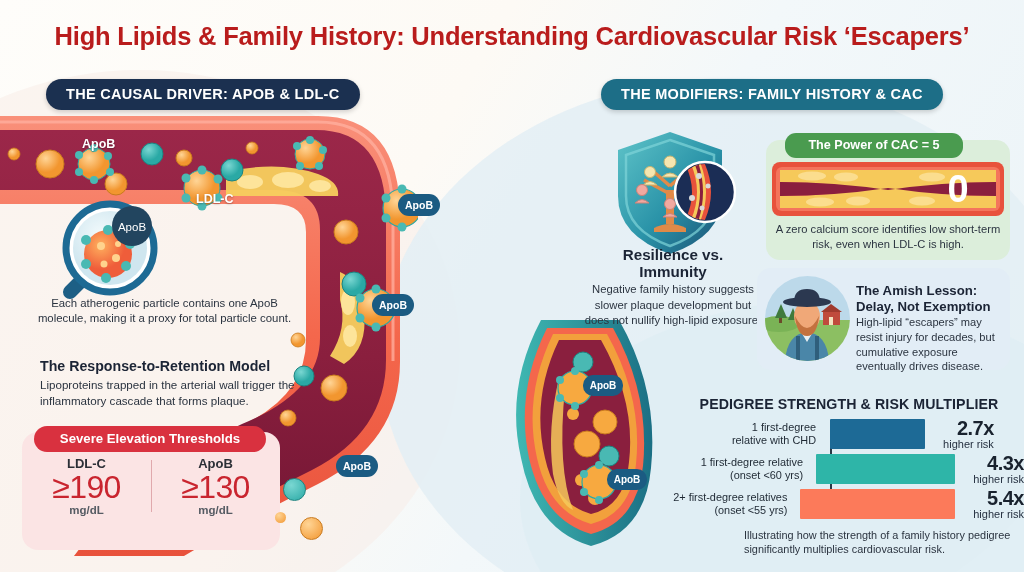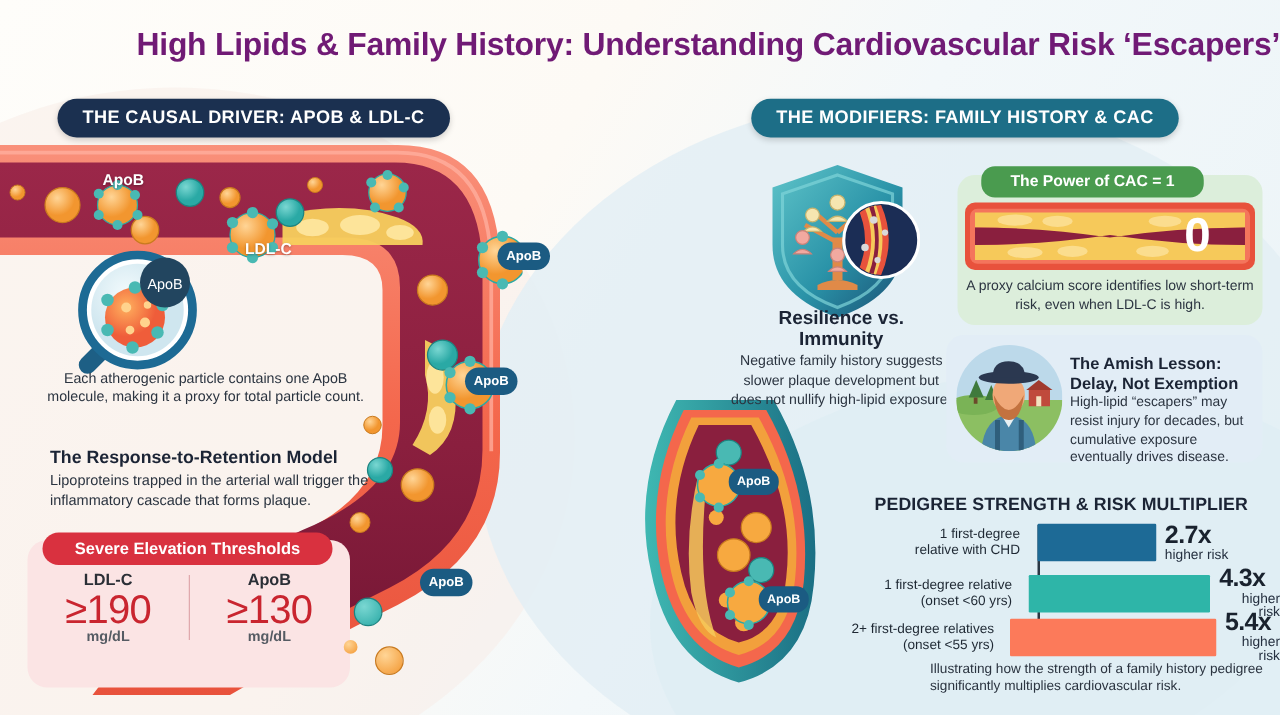--- a/index.html
+++ b/index.html
@@ -16,22 +16,22 @@
   .bg-base { position:absolute; inset:0; background:linear-gradient(120deg,#fefdfa 0%,#fdfaf5 38%,#f3f8fa 58%,#eaf3f7 100%); }
   .bg-blob-left { position:absolute; left:-180px; top:70px; width:640px; height:560px; border-radius:50%;
                   background:#f7ece8; opacity:.55; }
   .bg-blob-right { position:absolute; left:380px; top:78px; width:700px; height:560px; border-radius:50%;
                    background:#e3eff5; opacity:.85; }
   .bg-blob-right2 { position:absolute; left:520px; top:300px; width:620px; height:400px; border-radius:50%;
                    background:#dfedf4; opacity:.8; }
 
   
   .title {
-    position:absolute; left:0; right:0; top:22px; text-align:right;
-    font-size:25.5px; font-weight:bold; color:#701a75; letter-spacing:-0.2px;
+    position:absolute; left:0; right:0; top:22px; text-align:center;
+    font-size:25.5px; font-weight:bold; color:#b91c1c; letter-spacing:-0.2px;
     white-space:nowrap;
   }
 
   
   .pill {
     position:absolute; height:31px; line-height:31px; border-radius:16px;
     color:#fff; font-size:14.5px; font-weight:bold; letter-spacing:.3px;
     padding:0 20px; white-space:nowrap; text-align:center;
     box-shadow:0 2px 5px rgba(0,0,0,.18);
   }
@@ -112,21 +112,21 @@
   
   .ped-title { position:absolute; left:684px; top:396px; width:330px; text-align:center;
                font-size:14.2px; font-weight:bold; color:#1b2435; letter-spacing:.1px; }
   .ped-chart { position:absolute; left:660px; top:418px; width:364px; height:100px; }
   .ped-row { position:absolute; left:0; width:364px; display:flex; align-items:center; }
   .ped-label { width:163px; text-align:right; padding-right:7px; font-size:10.9px;
                color:#1e2833; line-height:1.18; }
   .ped-axis { position:absolute; left:170px; top:2px; width:2px; bottom:2px; background:#2a3744; }
   .ped-bar { height:30px; border-radius:1px; }
   .ped-val { margin-left:7px; line-height:1.0; }
-  .ped-mult { font-size:20px; font-weight:bold; color:#19222e; letter-spacing:-.5px; }
+  .ped-mult { font-size:20px; font-weight:bold; color:#19222e; letter-spacing:-.5px;margin-left:25px; }
   .ped-hr { font-size:11px; color:#253040; margin-top:1px;text-align:right; }
   .ped-cap { position:absolute; left:700px; top:528px; width:320px;
              font-size:10.9px; color:#2b3440; line-height:1.32;margin-left:44px; }
 
   .lbl-apob-art { position:absolute; color:#fff; font-size:12.5px; font-weight:600;
                   text-shadow:0 1px 2px rgba(0,0,0,.35); }
 </style>
 </head>
 <body>
 
@@ -405,39 +405,39 @@
       </g>
     </svg>
   </div>
   <div class="res-head">
     <span>Resilience vs.</span><br>
     <span>Immunity</span>
   </div>
   <div class="res-body">Negative family history suggests slower plaque development but does not nullify high-lipid exposure.</div>
 
   <div class="cac-panel"></div>
-  <div class="cac-pill">The Power of CAC = 1</div>
+  <div class="cac-pill">The Power of CAC = 5</div>
   <div class="cac-vessel">
     <svg width="232" height="58" viewBox="0 0 232 58">
       <rect x="0" y="2" width="232" height="54" rx="8" fill="#e8523c"></rect>
       <rect x="4" y="7" width="224" height="44" rx="6" fill="#f4755c"></rect>
       <path d="M 8 10 L 224 10 L 224 22 Q 170 22 116 32 Q 62 22 8 22 Z" fill="#f6c95a"></path>
       <path d="M 8 48 L 224 48 L 224 36 Q 170 36 116 26 Q 62 36 8 36 Z" fill="#f6c95a"></path>
       <path d="M 8 12 L 224 12 L 224 24 Q 170 26 116 30 Q 62 26 8 24 Z" fill="#8a1f3e" opacity="0"></path>
       <path d="M 8 22 Q 62 22 116 30 Q 170 22 224 22 L 224 36 Q 170 36 116 28 Q 62 36 8 36 Z" fill="#8a1f3e"></path>
       <ellipse cx="40" cy="16" rx="14" ry="4.5" fill="#fbdd8e"></ellipse>
       <ellipse cx="74" cy="17" rx="12" ry="4.5" fill="#fbdd8e"></ellipse>
       <ellipse cx="160" cy="17" rx="13" ry="4.5" fill="#fbdd8e"></ellipse>
       <ellipse cx="48" cy="42" rx="14" ry="4.5" fill="#fbdd8e"></ellipse>
       <ellipse cx="86" cy="41" rx="12" ry="4.5" fill="#fbdd8e"></ellipse>
       <ellipse cx="150" cy="41" rx="13" ry="4.5" fill="#fbdd8e"></ellipse>
     </svg>
   </div>
   <div class="cac-zero">0</div>
-  <div class="cac-cap">A proxy calcium score identifies low short-term risk, even when LDL-C is high.</div>
+  <div class="cac-cap">A zero calcium score identifies low short-term risk, even when LDL-C is high.</div>
 
   <div class="amish-panel"></div>
   <div class="amish-photo">
     <svg width="85" height="85" viewBox="0 0 85 85">
       <rect x="0" y="0" width="85" height="44" fill="#bcd9ea"></rect>
       <rect x="0" y="44" width="85" height="41" fill="#8cbf62"></rect>
       <ellipse cx="14" cy="48" rx="20" ry="8" fill="#7ab356"></ellipse>
       <rect x="58" y="36" width="17" height="13" fill="#c04a3c"></rect>
       <path d="M 56 36 L 66 28 L 77 36 Z" fill="#a03a2e"></path>
       <rect x="64" y="41" width="4" height="8" fill="#f3e2c0"></rect>

